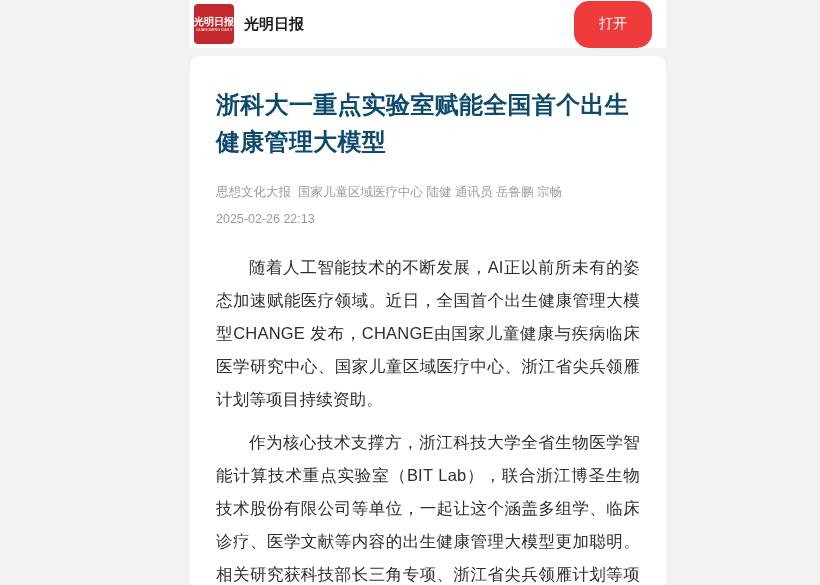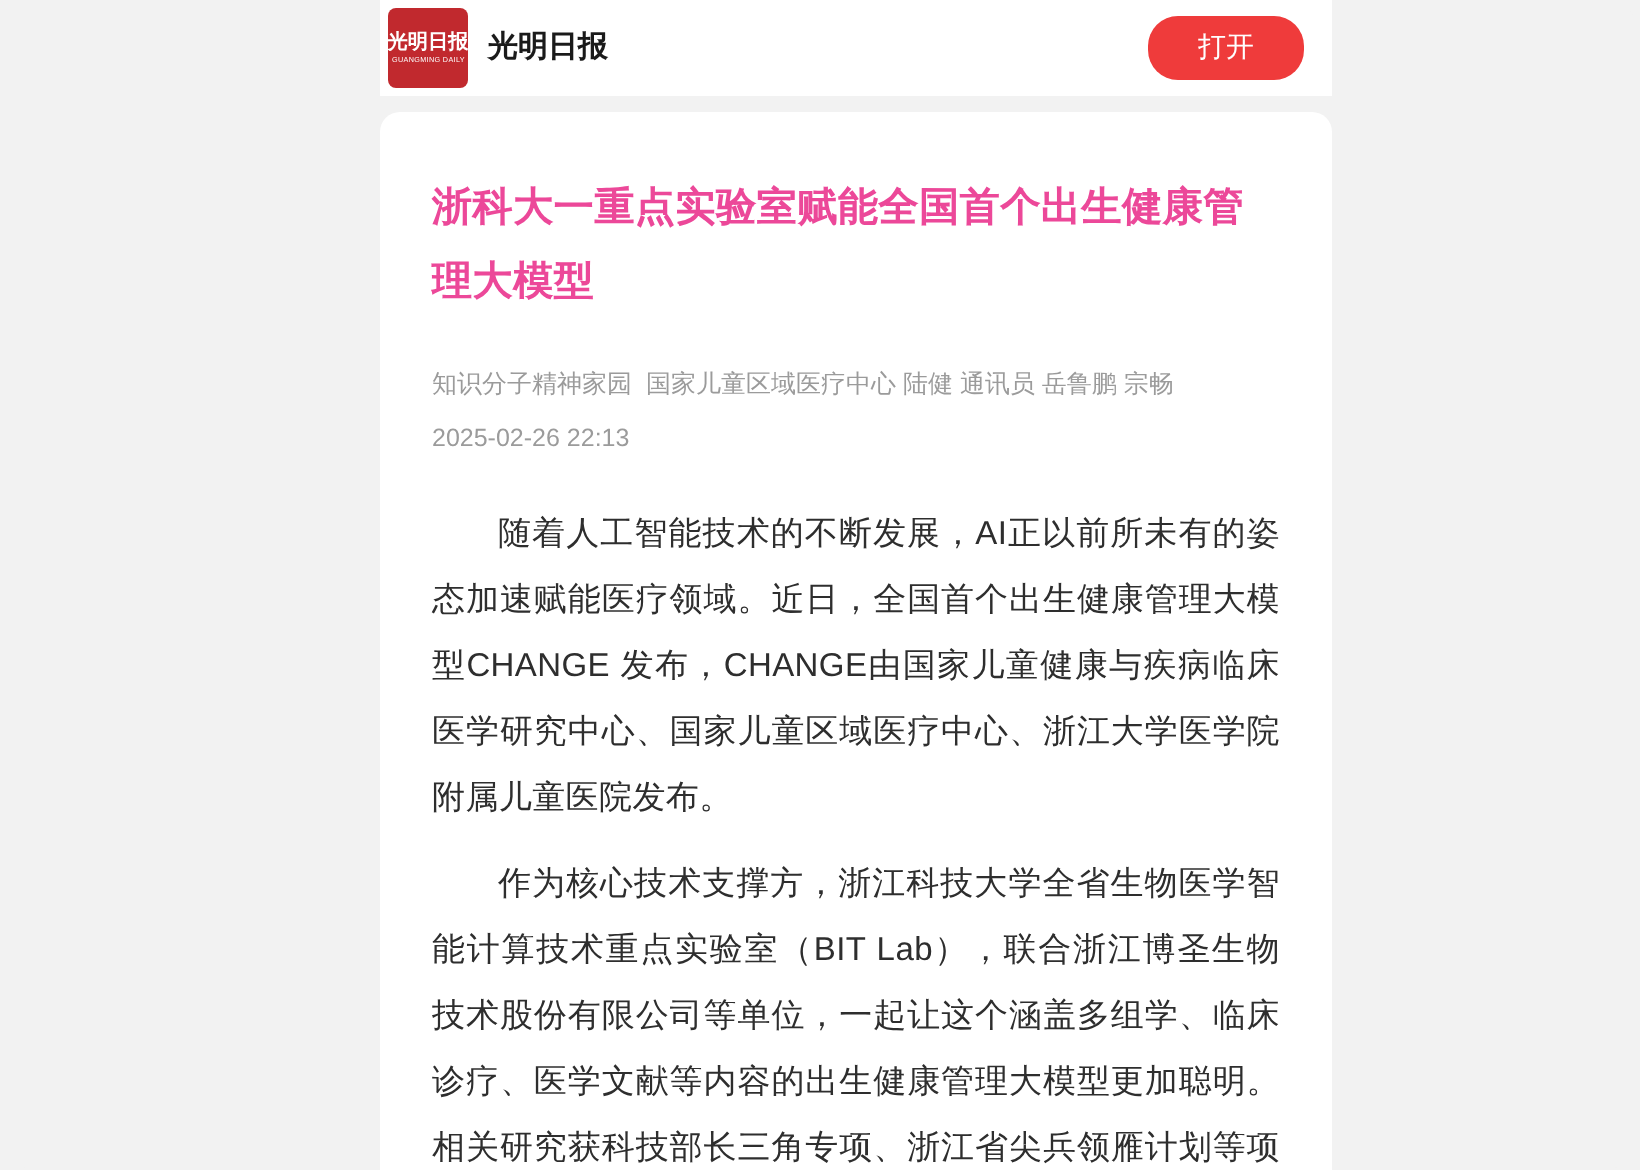--- a/index.html
+++ b/index.html
@@ -77,21 +77,21 @@
   .appbar-sub {
     font-size: 10.5px;
     color: #9a9a9a;
     line-height: 15px;
     margin-top: 1px;
   }
   .open-btn {
     flex: none;
     margin-right: 14px;
     width: 78px;
-    height: 32px;
+    height: 47px;
     border-radius: 15px;
     background: #ef3b3b;
     color: #ffffff;
     font-size: 14px;
     border: none;
     cursor: pointer;
     display: flex;
     align-items: center;
     justify-content: center;
     font-family: Liberation Sans, sans-serif;
@@ -103,23 +103,23 @@
     top: 56px;
     width: 476px;
     height: 529px;
     background: #ffffff;
     border-radius: 10px 10px 0 0;
     box-sizing: border-box;
     padding: 30px 26px 0 26px;
     overflow: hidden;
   }
   .headline {
-    font-size: 20px;
+    font-size: 24px;
     line-height: 37px;
-    color: #ec4899;
+    color: #0c4a6e;
     font-weight: bold;
     letter-spacing: 0.3px;
     margin: 0;
   }
   .byline {
     margin-top: 22px;
     font-size: 12.5px;
     color: #9b9b9b;
     line-height: 20px;
   }
@@ -156,24 +156,24 @@
     <div class="appbar-text">
       <div class="appbar-title">光明日报</div>
     </div>
     <button class="open-btn">打开</button>
   </div>
 
   <div class="card">
     <h1 class="headline">浙科大一重点实验室赋能全国首个出生健康管理大模型</h1>
 
     <div class="byline">
-      <span>知识分子精神家园</span><span class="sep"></span><span>国家儿童区域医疗中心 陆健 通讯员 岳鲁鹏 宗畅</span>
+      <span>思想文化大报</span><span class="sep"></span><span>国家儿童区域医疗中心 陆健 通讯员 岳鲁鹏 宗畅</span>
     </div>
 
     <div class="timestamp">2025-02-26 22:13</div>
 
     <div class="body">
-      <p class="para">随着人工智能技术的不断发展，AI正以前所未有的姿态加速赋能医疗领域。近日，全国首个出生健康管理大模型CHANGE 发布，CHANGE由国家儿童健康与疾病临床医学研究中心、国家儿童区域医疗中心、浙江大学医学院附属儿童医院发布。</p>
+      <p class="para">随着人工智能技术的不断发展，AI正以前所未有的姿态加速赋能医疗领域。近日，全国首个出生健康管理大模型CHANGE 发布，CHANGE由国家儿童健康与疾病临床医学研究中心、国家儿童区域医疗中心、浙江省尖兵领雁计划等项目持续资助。</p>
       <p class="para">作为核心技术支撑方，浙江科技大学全省生物医学智能计算技术重点实验室（BIT Lab），联合浙江博圣生物技术股份有限公司等单位，一起让这个涵盖多组学、临床诊疗、医学文献等内容的出生健康管理大模型更加聪明。相关研究获科技部长三角专项、浙江省尖兵领雁计划等项目持续资助。</p>
     </div>
   </div>
 
 </div>
 
 </body></html>

